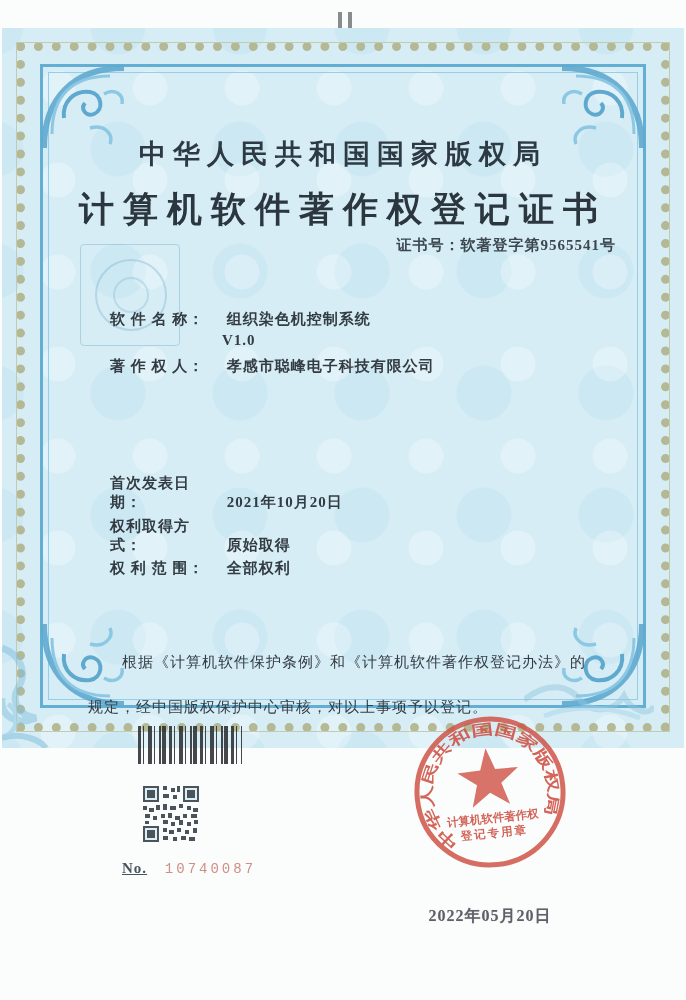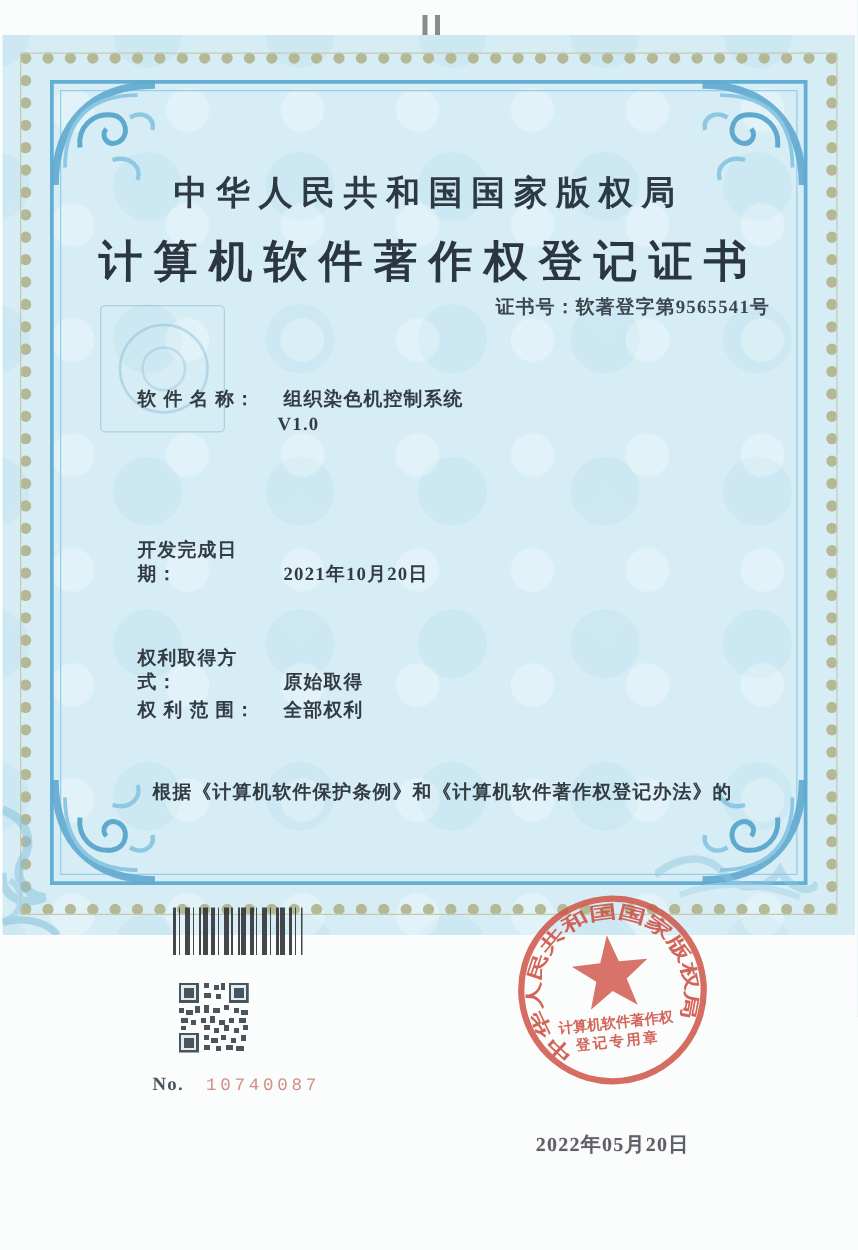--- a/index.html
+++ b/index.html
@@ -89,40 +89,40 @@
   .row .val{display:inline-block;margin-left:4px;}
   .row .val2{position:absolute;left:112px;top:22px;text-align:center;}
   .r0{top:254px;margin-top:28px;}
   .r1{top:329px;}
   .r2{top:403px;}
   .r3{top:446px;}
   .r4{top:489px;}
   .r5{top:531px;}
   .r6{top:573px;}
 
-  .statement{position:absolute;left:86px;right:64px;top:584px;
-    font-size:15px;font-weight:bold;color:#333c43;letter-spacing:1px;line-height:45px;}
+  .statement{position:absolute;left:86px;right:64px;top:612px;
+    font-size:15px;font-weight:normal;color:#333c43;letter-spacing:1px;line-height:45px;}
   .statement .l1{padding-left:34px;}
 
   .barcode{
     position:absolute;left:136px;top:698px;width:104px;height:38px;
     background:repeating-linear-gradient(90deg,
       #2c2f33 0 3px, transparent 3px 5px,
       #2c2f33 5px 6px, transparent 6px 10px,
       #2c2f33 10px 14px, transparent 14px 16px,
       #2c2f33 16px 17px, transparent 17px 21px,
       #2c2f33 21px 23px, transparent 23px 24px,
       #2c2f33 24px 28px, transparent 28px 31px);
     opacity:.88;
   }
   .qrcode{position:absolute;left:141px;top:758px;width:56px;height:56px;opacity:.85;}
   .qrcode svg{display:block;width:56px;height:56px;}
 
   .serial{position:absolute;left:120px;top:832px;font-size:15px;}
-  .serial .no{color:#49535c;font-weight:bold;letter-spacing:1px;}
+  .serial .no{color:#49535c;font-weight:bold;letter-spacing:1px;text-decoration:underline;}
   .serial .num{color:#d28d85;letter-spacing:3px;margin-left:14px;font-family:"Liberation Mono","DejaVu Sans Mono",monospace;font-size:14px;text-align:right;}
 
   .seal{position:absolute;left:402px;top:678px;width:172px;height:172px;transform:rotate(-6deg);}
   .seal svg{display:block;width:172px;height:172px;}
   .seal-date{
     position:absolute;left:400px;top:838px;width:176px;text-align:center;
     font-size:16px;font-weight:bold;color:#59626b;letter-spacing:1px;
     text-shadow:0 0 1px rgba(205,90,80,.35);
     margin-top:40px;
   }
@@ -197,35 +197,40 @@
 
     <div class="authority">中华人民共和国国家版权局</div>
     <div class="cert-title">计算机软件著作权登记证书</div>
     <div class="cert-no">证书号：软著登字第9565541号</div>
 
     <div class="row r0">
       <span class="lbl">软 件 名 称：</span>
       <span class="val">组织染色机控制系统</span>
       <span class="val2">V1.0</span>
     </div>
-    <div class="row r2">
-      <span class="lbl">开发完成日期：</span>
+    <div class="row r1">
+      <span class="lbl">著 作 权 人：</span>
+      <span class="val">孝感市聪峰电子科技有限公司</span>
+    </div>
+    <div class="row r3">
+      <span class="lbl">首次发表日期：</span>
       <span class="val">2021年10月20日</span>
     </div>
     <div class="row r5">
       <span class="lbl">权 利 范 围：</span>
       <span class="val">全部权利</span>
     </div>
     <div class="row r4">
       <span class="lbl">权利取得方式：</span>
       <span class="val">原始取得</span>
     </div>
 
     <div class="statement">
       <div class="l1">根据《计算机软件保护条例》和《计算机软件著作权登记办法》的</div>
+      <div class="l2">规定，经中国版权保护中心审核，对以上事项予以登记。</div>
     </div>
 
     <div class="barcode"></div>
 
     <div class="qrcode">
       <svg viewBox="0 0 56 56" shape-rendering="crispEdges">
         <g fill="#2e3740">
           <rect x="0" y="0" width="16" height="16"></rect>
             <rect x="2" y="2" width="12" height="12" fill="#d7edf5"></rect>
             <rect x="4" y="4" width="8" height="8"></rect>

